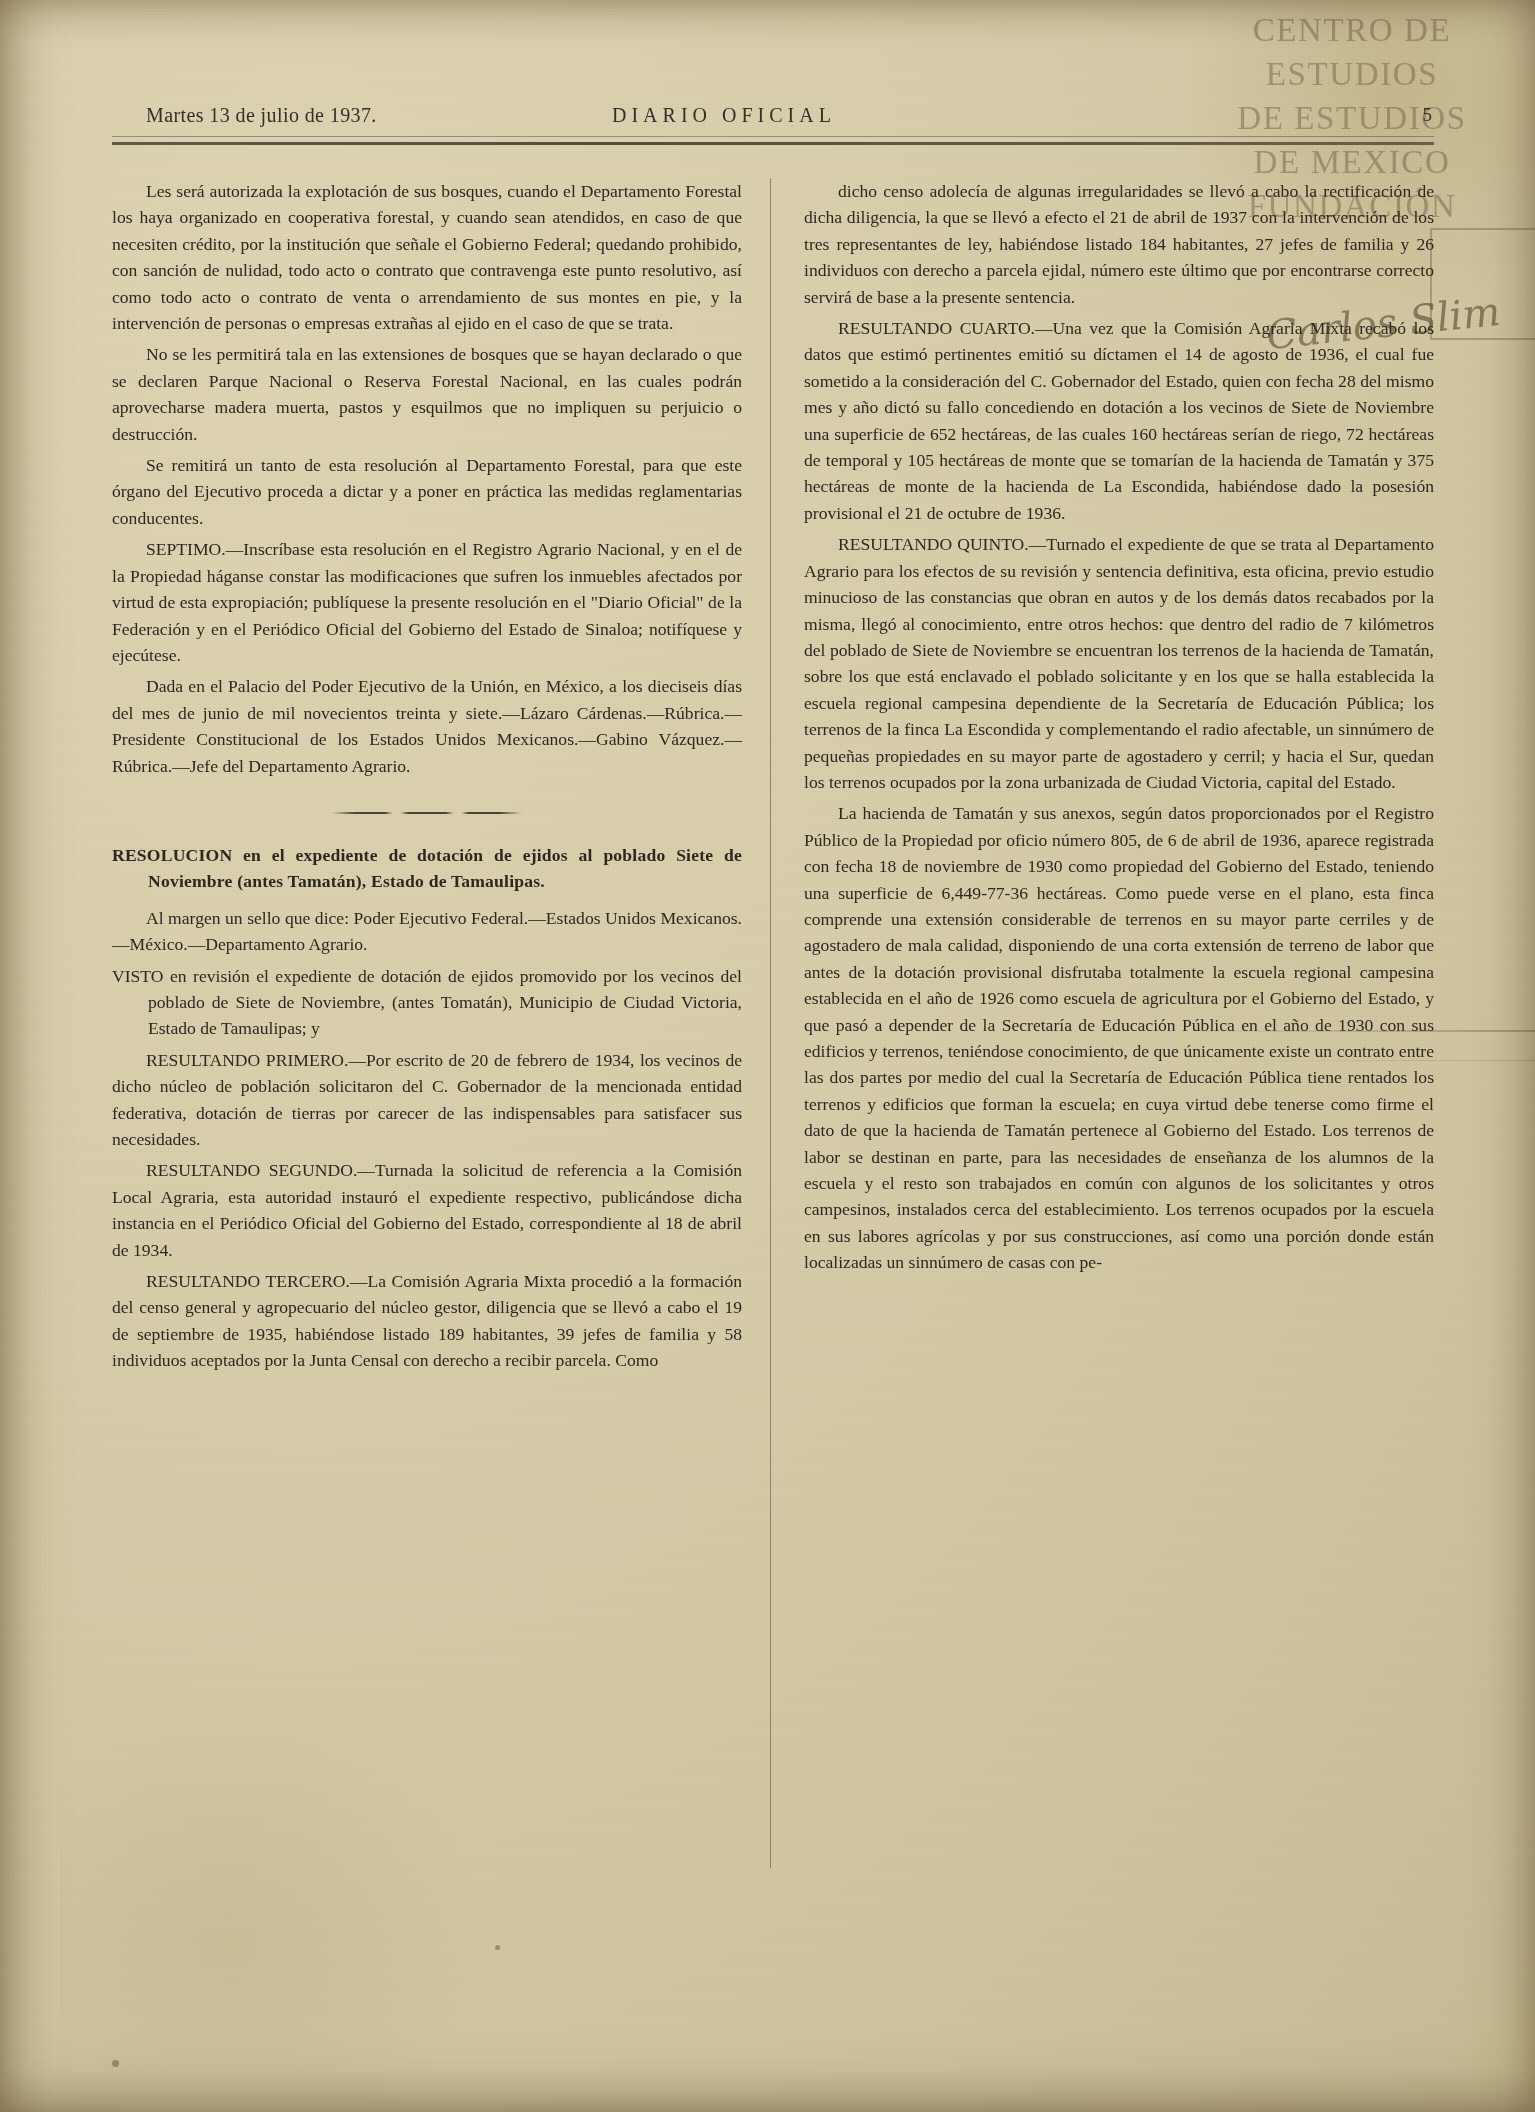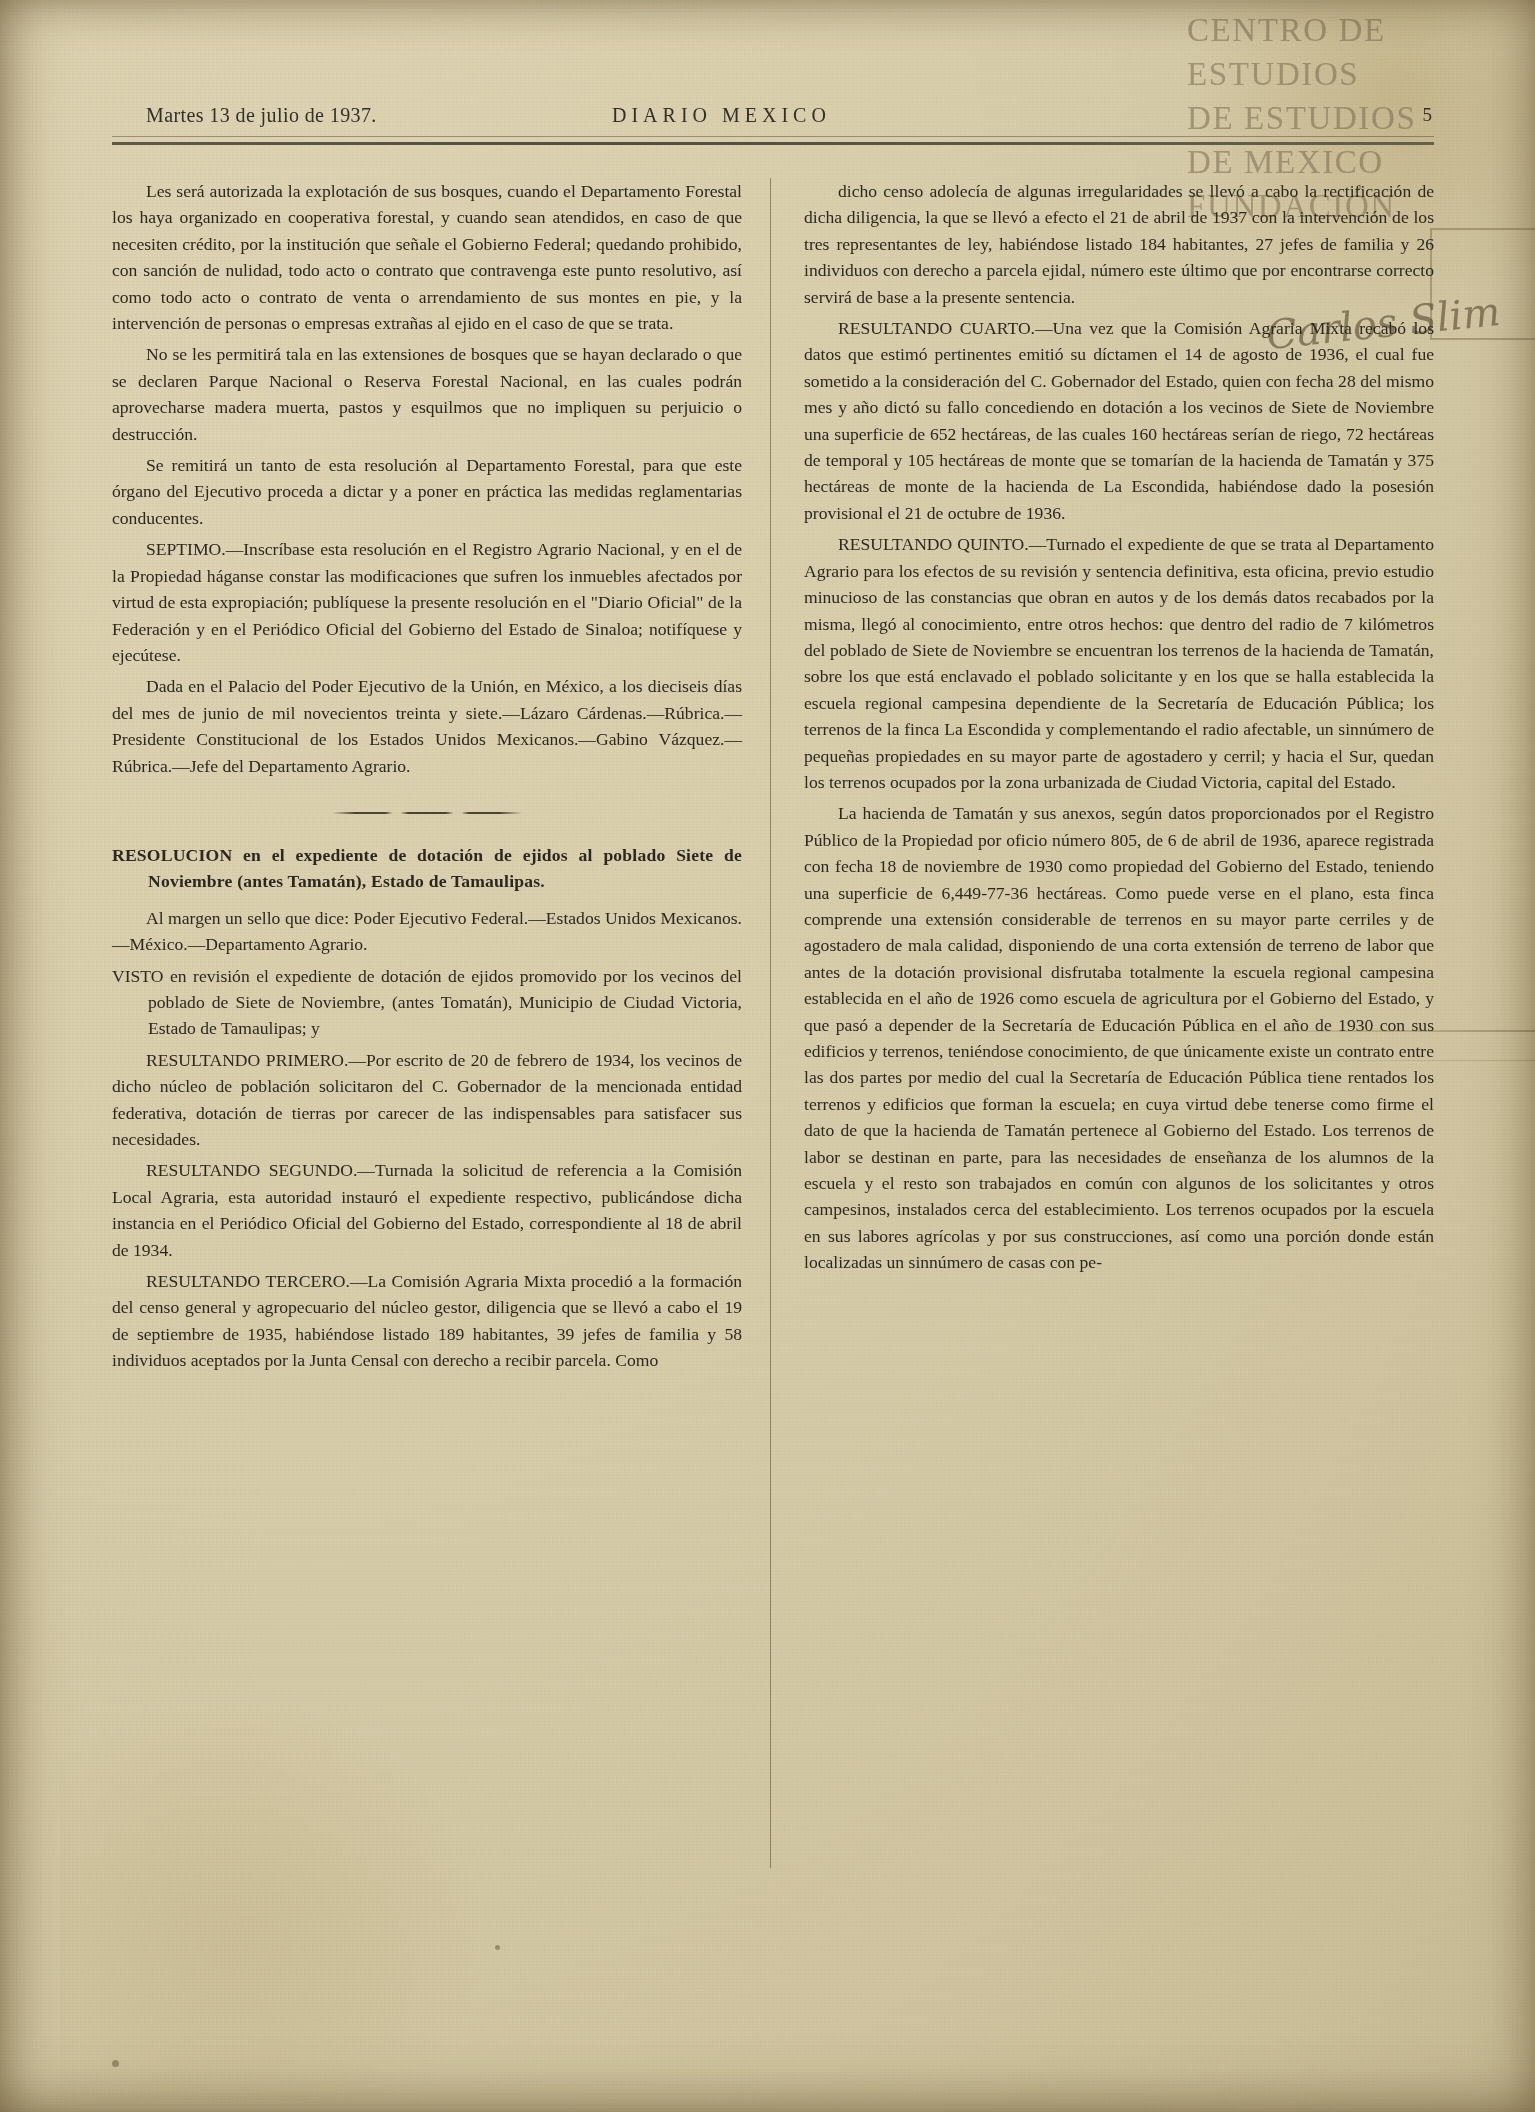--- a/index.html
+++ b/index.html
@@ -155,21 +155,21 @@
     margin: 0 0 5px 0;
     padding-left: 36px;
     text-indent: -36px;
   }
 
   
   .stamp {
     position: absolute;
     right: 18px; top: 8px;
     width: 330px;
-    text-align: left;
+    text-align: center;
     color: rgba(120,105,78,0.55);
     font-family: "Liberation Serif", serif;
     font-size: 33px;
     line-height: 44px;
     letter-spacing: 1.6px;
     pointer-events: none;
     user-select: none;
   }
   .stamp div { white-space: nowrap; }
   .signature {
@@ -223,21 +223,21 @@
     <div>ESTUDIOS</div>
     <div>DE ESTUDIOS</div>
     <div>DE MEXICO</div>
     <div>FUNDACIÓN</div>
   </div>
   <div class="stamp-box"></div>
   <div class="signature">Carlos Slim</div>
 
   <div class="masthead">
     <span class="date">Martes 13 de julio de 1937.</span>
-    <span class="title">DIARIO MEXICO</span>
+    <span class="title">DIARIO OFICIAL</span>
     <span class="pageno">5</span>
   </div>
   <div class="rule-faint"></div>
   <div class="rule-top"></div>
 
   <div class="columns">
     <div class="col-divider"></div>
 
     <div class="col col-left">
       <p class="para">Les será autorizada la explotación de sus bosques, cuando el Departamento Forestal los haya organizado en cooperativa forestal, y cuando sean atendidos, en caso de que necesiten crédito, por la institución que señale el Gobierno Federal; quedando prohibido, con sanción de nulidad, todo acto o contrato que contravenga este punto resolutivo, así como todo acto o contrato de venta o arrendamiento de sus montes en pie, y la intervención de personas o empresas extrañas al ejido en el caso de que se trata.</p>

